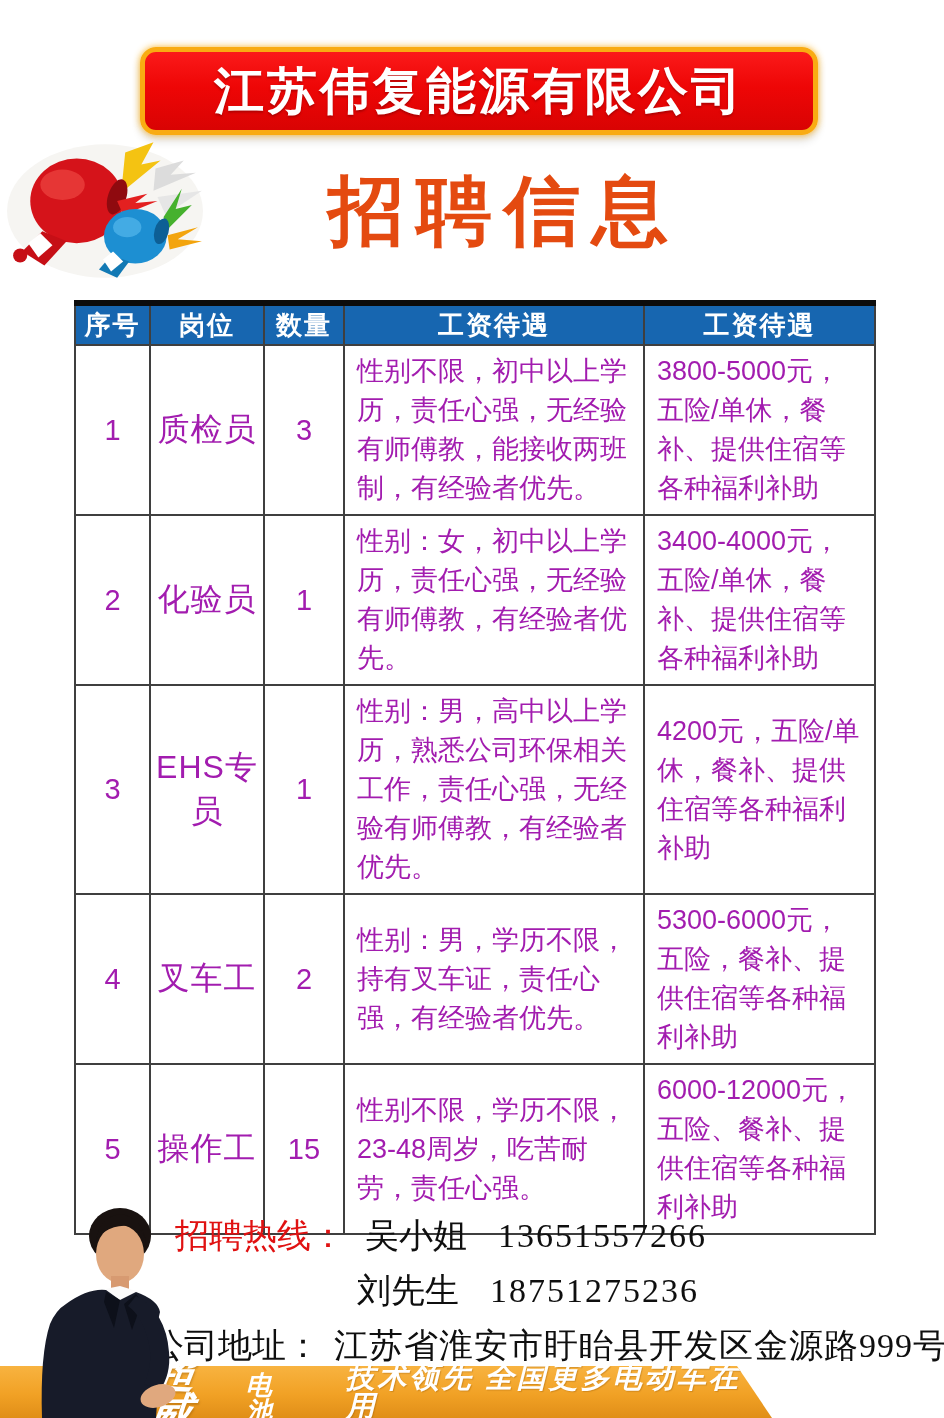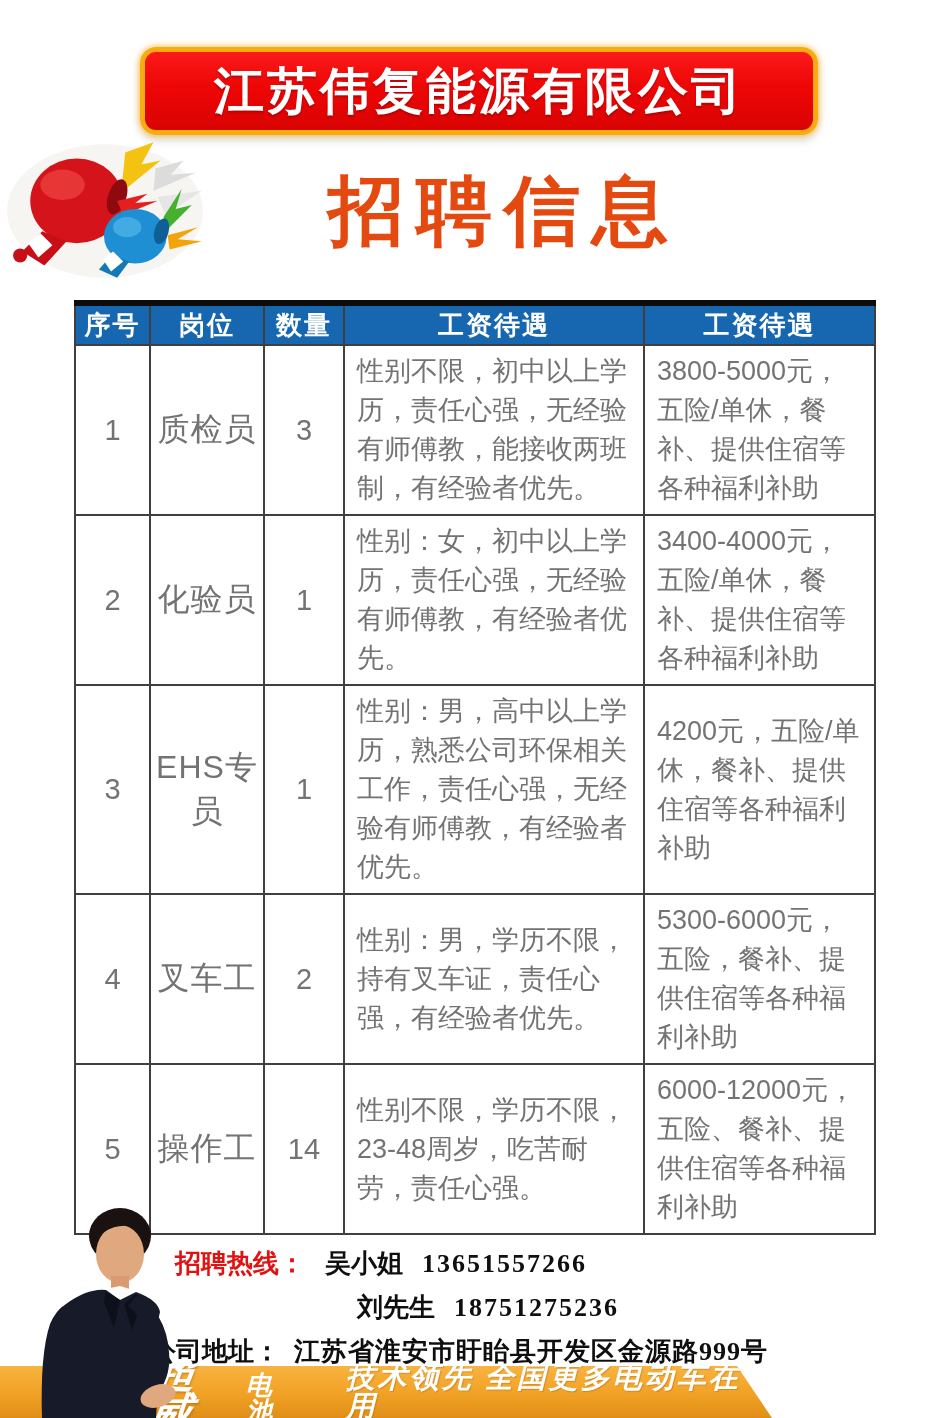--- a/index.html
+++ b/index.html
@@ -33,40 +33,40 @@
   .jobs-table{
     position:absolute;left:74px;top:300px;width:800px;
     border-collapse:collapse;table-layout:fixed;
     border-top:6px solid #0c0c0c;
   }
   .jobs-table th,.jobs-table td{border:2px solid #3f3f3f;box-sizing:border-box;}
   .jobs-table th{
     background:#1766b0;color:#ffffff;font-size:26px;font-weight:700;
     height:42px;letter-spacing:2px;font-family:Liberation Mono, monospace;
   }
-  .jobs-table td{color:#737373;vertical-align:middle;background:#ffffff;}
+  .jobs-table td{color:#a21caf;vertical-align:middle;background:#ffffff;}
   .jobs-table td.c{text-align:center;font-size:29px;}
   .jobs-table td.pos{text-align:center;font-size:32px;letter-spacing:1px;}
   .jobs-table td.text{font-size:27px;line-height:39px;padding:6px 8px 6px 12px;text-align:left;}
   tbody tr:nth-child(1){height:155px;}
   tbody tr:nth-child(2){height:165px;}
   tbody tr:nth-child(3){height:170px;}
   tbody tr:nth-child(4){height:165px;}
   tbody tr:nth-child(5){height:165px;}
 
   
   .contact{
-    position:absolute;left:150px;top:1246px;width:780px;
-    font-family:"Liberation Serif","DejaVu Serif",serif;font-weight:700;
-    font-size:26px;color:#0f0f0f;
+    position:absolute;left:150px;top:1213px;width:780px;
+    font-family:"Liberation Serif","DejaVu Serif",serif;font-weight:400;
+    font-size:34px;color:#0f0f0f;
   }
   .contact .line{display:flex;align-items:baseline;margin-bottom:9px;white-space:nowrap;}
   .contact .hotline-label{color:#e01212;margin-left:25px;}
   .contact .cname{margin-left:20px;}
-  .contact .cphone{margin-left:19px;letter-spacing:2px;}
+  .contact .cphone{margin-left:31px;letter-spacing:2px;}
   .contact .indent{margin-left:207px;}
   .contact .addr-label{margin-left:0;}
   .contact .addr{margin-left:14px;letter-spacing:1px;}
 
   
   .spokesperson{position:absolute;left:8px;top:1202px;width:175px;height:216px;z-index:3;}
 
   
   .footer-banner{
     position:absolute;left:0;top:1366px;width:772px;height:52px;
@@ -155,21 +155,21 @@
       <tr>
         <td class="c">4</td>
         <td class="pos">叉车工</td>
         <td class="c">2</td>
         <td class="text">性别：男，学历不限，持有叉车证，责任心强，有经验者优先。</td>
         <td class="text">5300-6000元，五险，餐补、提供住宿等各种福利补助</td>
       </tr>
       <tr>
         <td class="c">5</td>
         <td class="pos">操作工</td>
-        <td class="c">14</td>
+        <td class="c">15</td>
         <td class="text">性别不限，学历不限，23-48周岁，吃苦耐劳，责任心强。</td>
         <td class="text">6000-12000元，五险、餐补、提供住宿等各种福利补助</td>
       </tr>
     </tbody>
   </table>
 
   <div class="contact">
     <div class="line">
       <span class="hotline-label">招聘热线：</span>
       <span class="cname">吴小姐</span>

